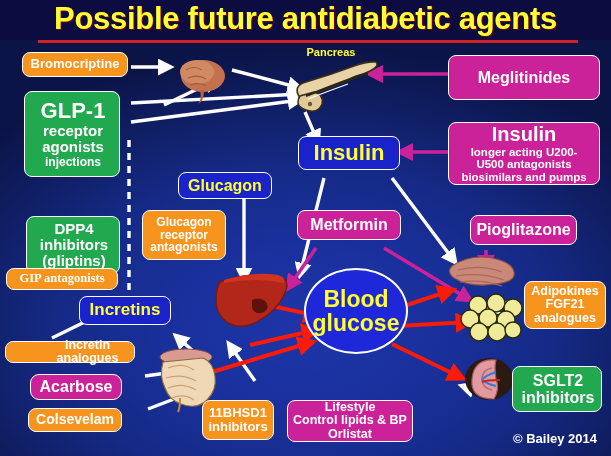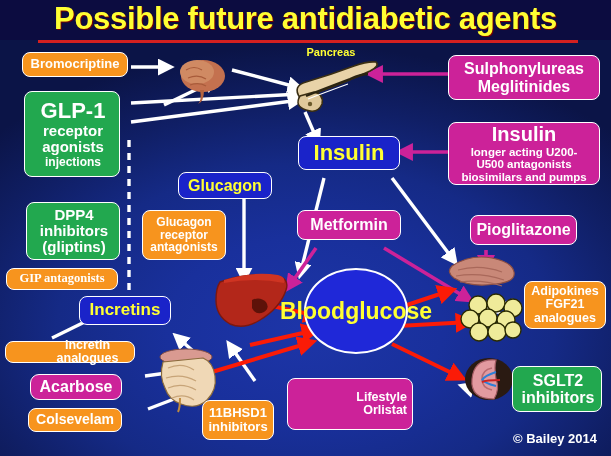--- a/index.html
+++ b/index.html
@@ -25,21 +25,21 @@
     border-radius:8px;border:1.5px solid #ffffff;color:#ffffff;
     font-weight:bold;line-height:1.08;padding:2px 5px;
   }
   .orange{background:#f7941e;border-color:#ffffff;}
   .green{background:#22a84f;padding-left:7px;}
   .magenta{background:#cc2299;}
   .blue{background:#1a23c9;color:#ffff33;}
   .ellipse{
     position:absolute;box-sizing:border-box;border-radius:50%;
     background:#1f28d8;border:2px solid #ffffff;color:#ffff33;
-    display:flex;flex-direction:row;align-items:center;justify-content:center;
+    display:flex;flex-direction:column;align-items:center;justify-content:center;
     font-weight:bold;text-align:center;line-height:1.05;
   }
   .lbl{display:block;}
   .organ-label{
     position:absolute;color:#ffff33;font-weight:bold;font-size:11px;
     text-align:center;
   }
   #copyright{
     position:absolute;right:14px;bottom:10px;color:#ffffff;
     font-weight:bold;font-size:13px;
@@ -178,21 +178,21 @@
     <span class="lbl">Bromocriptine</span>
   </div>
 
   <div class="box green" style="left:24px;top:91px;width:96px;height:86px;font-size:14px;">
     <span class="lbl" style="font-size:22px;">GLP-1</span>
     <span class="lbl" style="font-size:15px;">receptor</span>
     <span class="lbl" style="font-size:15px;">agonists</span>
     <span class="lbl" style="font-size:12px;">injections</span>
   </div>
 
-  <div class="box green" style="left:26px;top:202px;width:94px;height:58px;font-size:15px;">
+  <div class="box green" style="left:26px;top:216px;width:94px;height:58px;font-size:15px;">
     <span class="lbl">DPP4</span>
     <span class="lbl">inhibitors</span>
     <span class="lbl">(gliptins)</span>
   </div>
 
   <div class="box orange" style="left:6px;top:268px;width:112px;height:22px;font-size:12.5px;font-family:Liberation Serif, serif;">
     <span class="lbl">GIP antagonists</span>
   </div>
 
   <div class="box blue" style="left:79px;top:296px;width:92px;height:29px;font-size:17px;">
@@ -232,27 +232,27 @@
   <div class="ellipse" style="left:304px;top:268px;width:104px;height:86px;font-size:23px;">
     <span class="lbl">Blood</span>
     <span class="lbl">glucose</span>
   </div>
 
   <div class="box orange" style="left:202px;top:400px;width:72px;height:40px;font-size:13px;">
     <span class="lbl">11BHSD1</span>
     <span class="lbl">inhibitors</span>
   </div>
 
-  <div class="box magenta" style="left:287px;top:378px;width:126px;height:52px;font-size:12.5px;align-items:flex-end;">
+  <div class="box magenta" style="left:287px;top:400px;width:126px;height:42px;font-size:12.5px;">
     <span class="lbl">Lifestyle</span>
+    <span class="lbl">Control lipids &amp; BP</span>
     <span class="lbl">Orlistat</span>
   </div>
 
   <div class="box magenta" style="left:448px;top:55px;width:152px;height:45px;font-size:16px;">
-    <span class="lbl">Sulphonylureas</span>
     <span class="lbl">Meglitinides</span>
   </div>
 
   <div class="box magenta" style="left:448px;top:122px;width:152px;height:63px;font-size:11.5px;">
     <span class="lbl" style="font-size:20px;">Insulin</span>
     <span class="lbl">longer acting U200-</span>
     <span class="lbl">U500 antagonists</span>
     <span class="lbl">biosimilars and pumps</span>
   </div>
 

